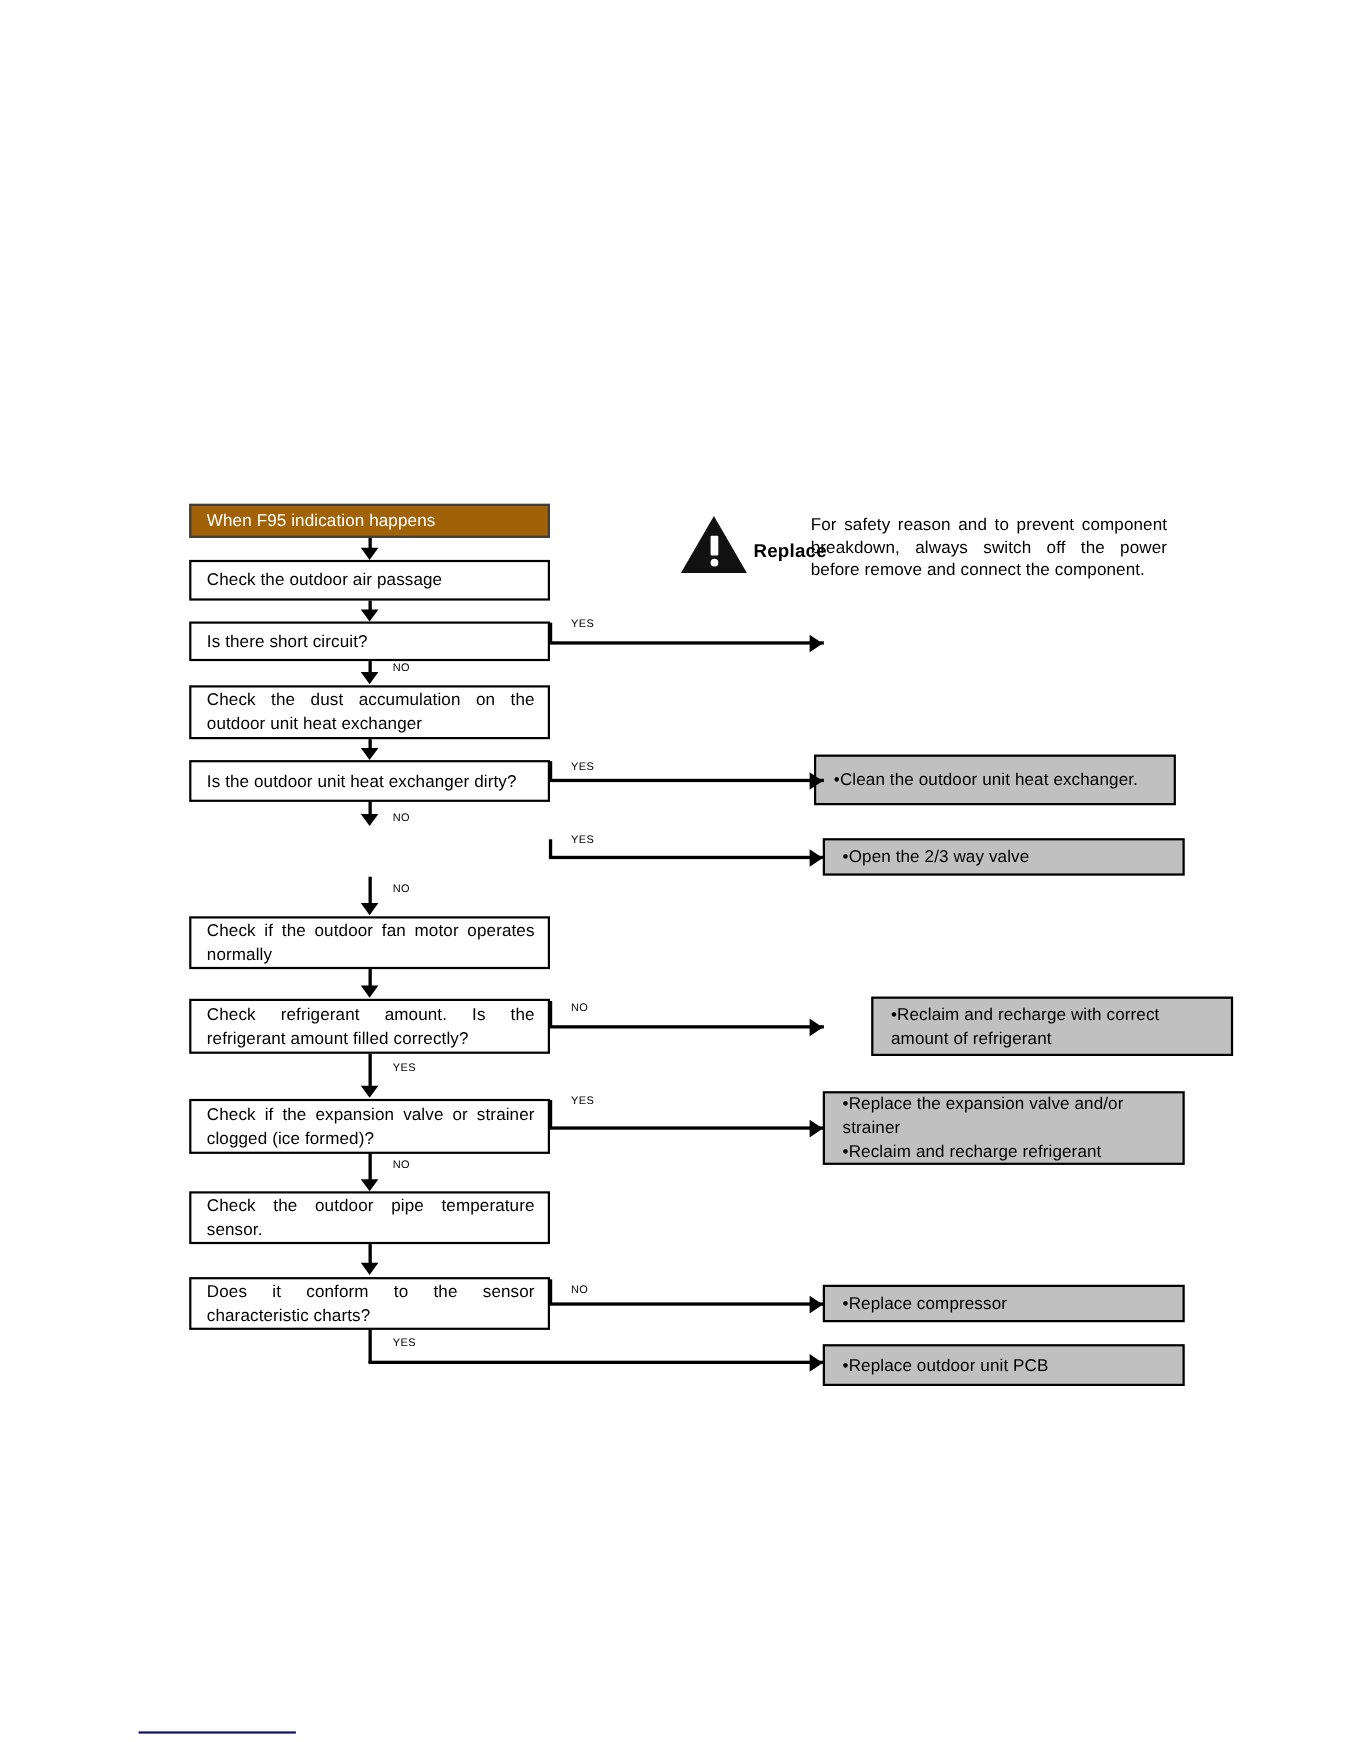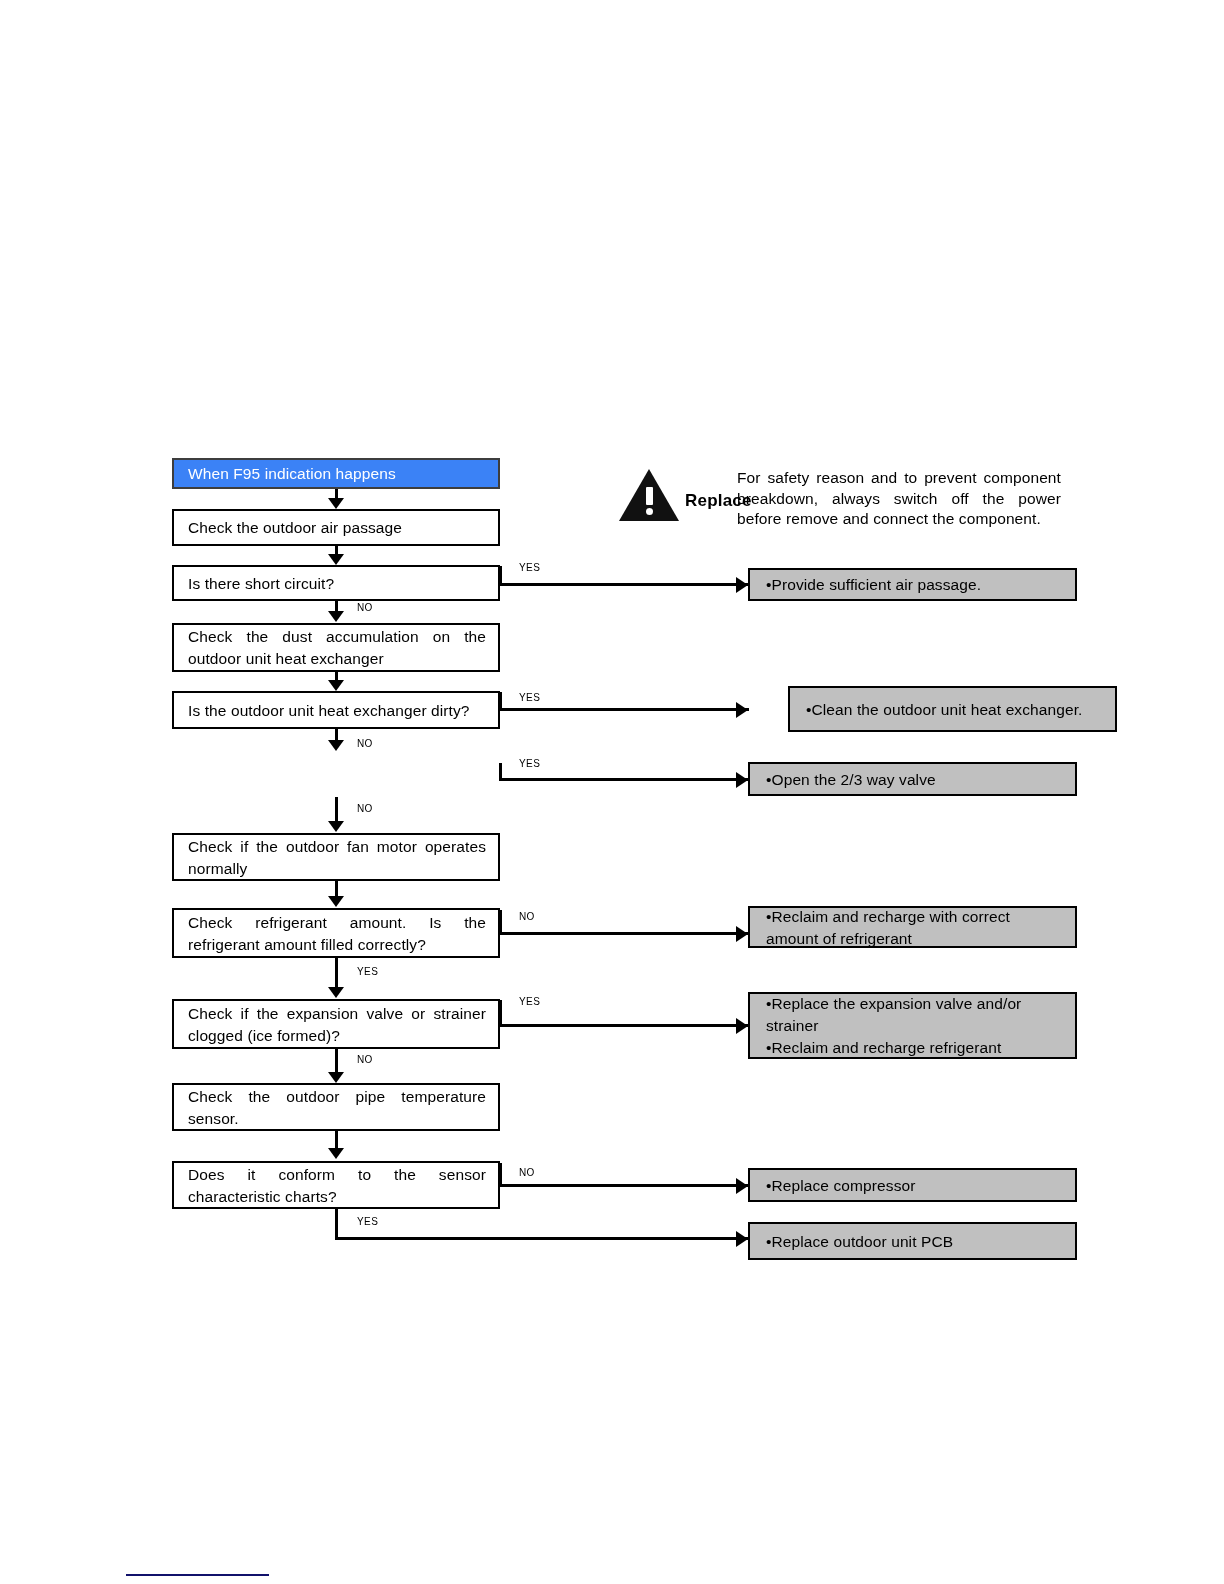--- a/index.html
+++ b/index.html
@@ -34,21 +34,21 @@
     align-items: center;
     letter-spacing: 0.1px;
   }
   .node.justify > span {
     display: block;
     width: 100%;
     text-align: justify;
     text-align-last: left;
   }
   .node.header {
-    background: #3b82f6;
+    background: #a16207;
     color: #ffffff;
     border: 2px solid #3d3d3d;
   }
   .action {
     position: absolute;
     box-sizing: border-box;
     border: 2px solid #000000;
     background: #c0c0c0;
     font-size: 15.5px;
     line-height: 1.42;
@@ -220,33 +220,30 @@
   </div>
 
   <div class="node justify" style="left:172px; top:1083px; width:328px; height:48px;">
     <span>Check the outdoor pipe temperature sensor.</span>
   </div>
 
   <div class="node justify" style="left:172px; top:1161px; width:328px; height:48px;">
     <span>Does it conform to the sensor characteristic charts?</span>
   </div>
 
-  <div class="action" style="left:748px; top:568px; width:329px; height:33px;">
-    <span class="li">•Provide sufficient air passage.</span>
-  </div>
-
-  <div class="action" style="left:788px; top:686px; width:329px; height:46px;">
+
+  <div class="action" style="left:740px; top:686px; width:329px; height:46px;">
     <span class="li">•Clean the outdoor unit heat exchanger.</span>
   </div>
 
   <div class="action" style="left:748px; top:762px; width:329px; height:34px;">
     <span class="li">•Open the 2/3 way valve</span>
   </div>
 
-  <div class="action" style="left:748px; top:906px; width:329px; height:42px;">
+  <div class="action" style="left:792px; top:906px; width:329px; height:54px;">
     <span class="li">•Reclaim and recharge with correct
 amount of refrigerant</span>
   </div>
 
   <div class="action" style="left:748px; top:992px; width:329px; height:67px;">
     <span class="li">•Replace the expansion valve and/or
 strainer
 •Reclaim and recharge refrigerant</span>
   </div>
 

